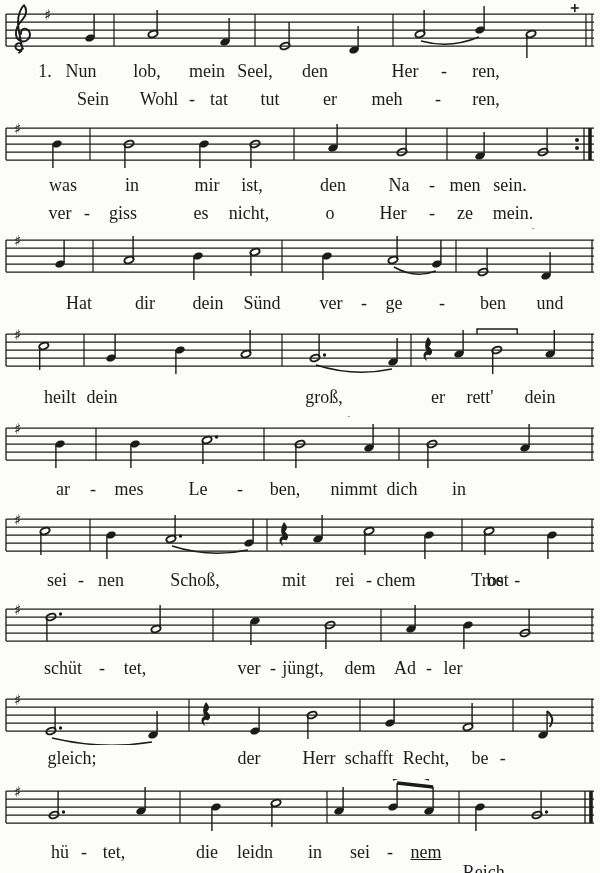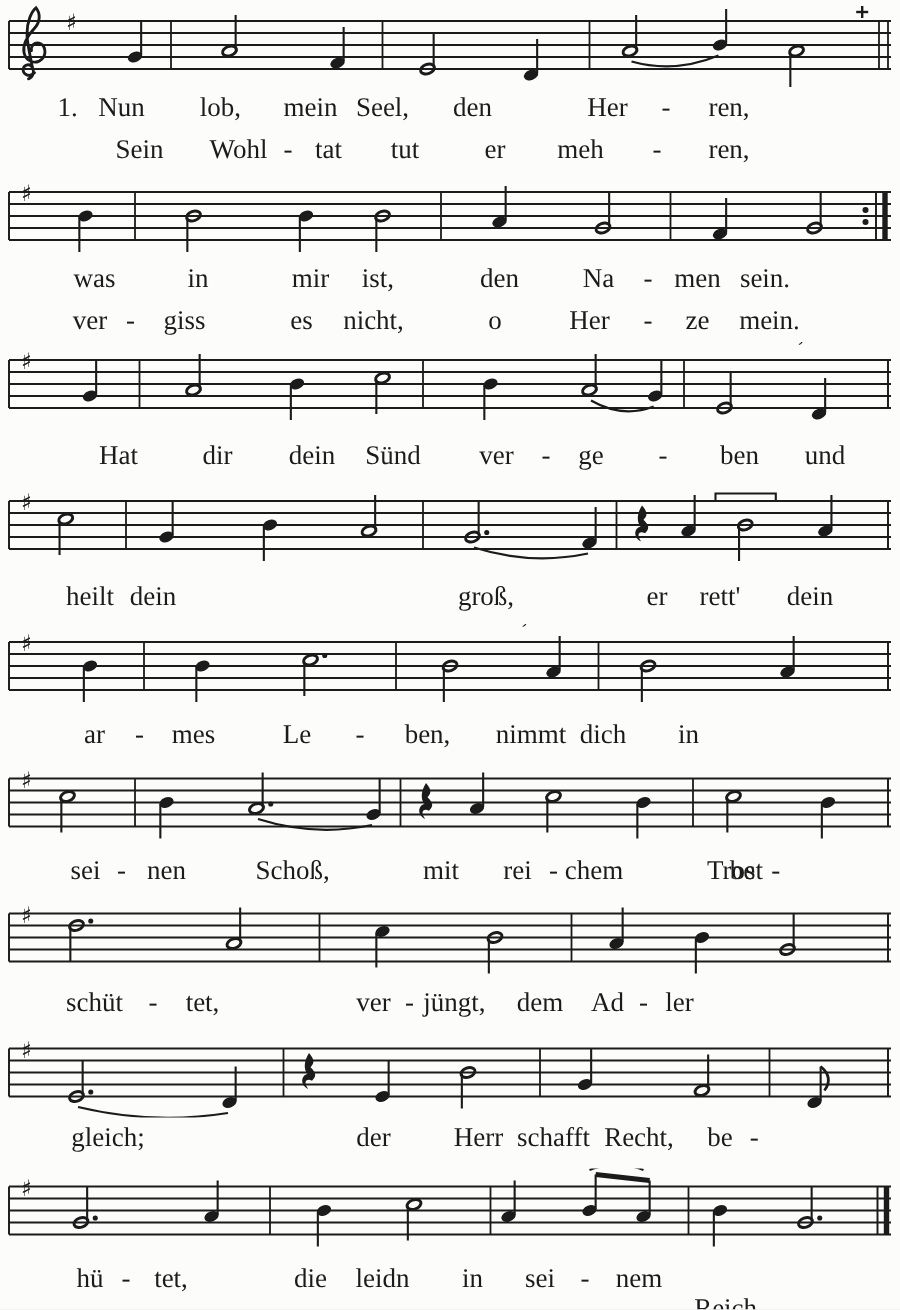--- a/index.html
+++ b/index.html
@@ -587,17 +587,17 @@
       </svg>
       <div class="lyrics" style="top: 62px;">
         <span style="left: 60px;">hü</span>
         <span style="left: 84px;">-</span>
         <span style="left: 114px;">tet,</span>
         <span style="left: 207px;">die</span>
         <span style="left: 255px;">leidn</span>
         <span style="left: 315px;">in</span>
         <span style="left: 360px;">sei</span>
         <span style="left: 390px;">-</span>
-        <span style="left: 426px;">nem</span>
+        <span style="left: 426px; text-decoration: underline;">nem</span>
         <span style="left: 486px; margin-top: 20px;">Reich.</span>
       </div>
     </div>
   </div>
 
 </body></html>

